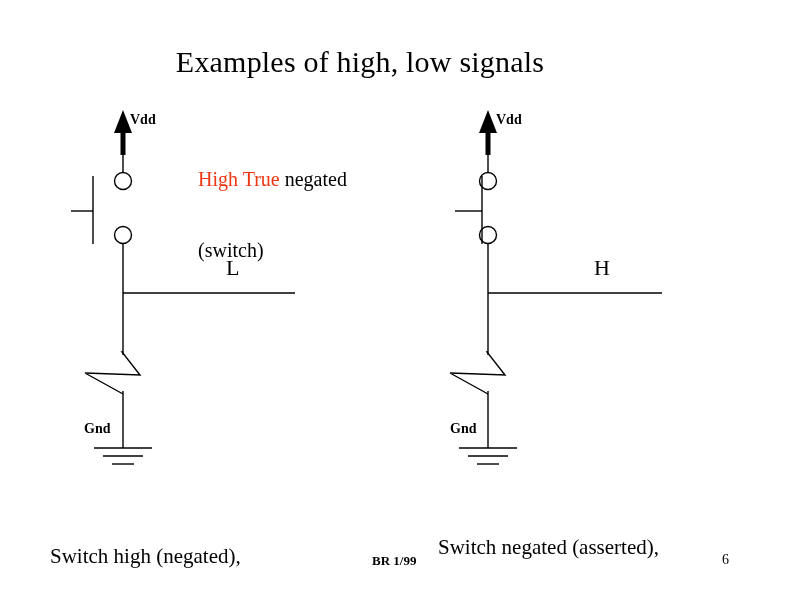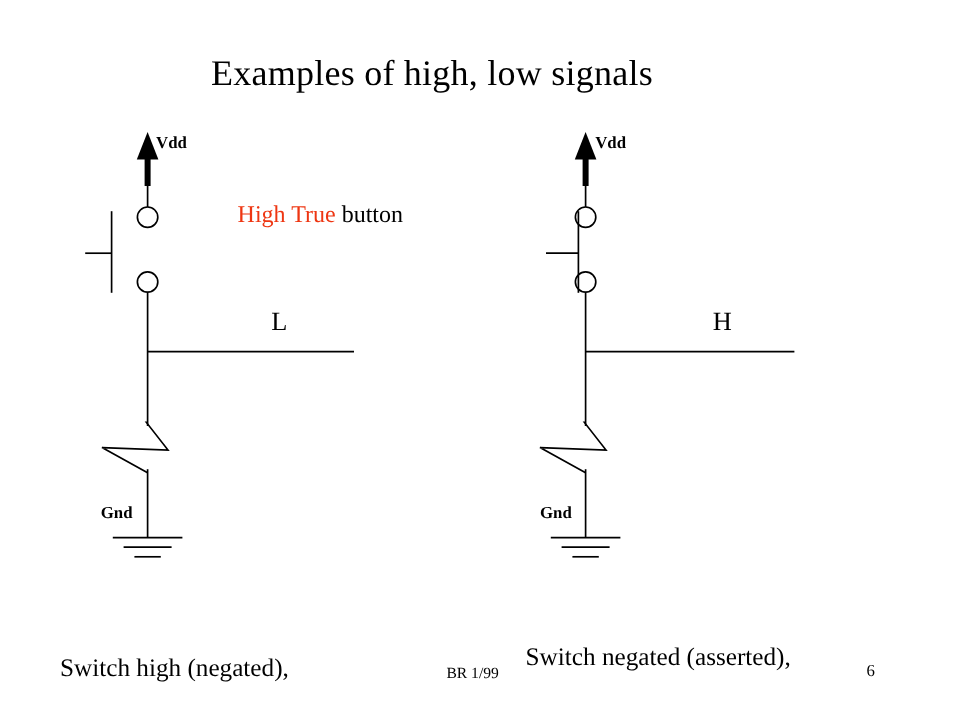--- a/index.html
+++ b/index.html
@@ -48,21 +48,21 @@
     font-size: 20px;
   }
   #callout .hl { color: #ee3612; text-align: center; }
 
   #sig-left  { left: 226px; top: 255px; font-size: 22px; }
   #sig-right { left: 594px; top: 255px; font-size: 22px; }
 
   #caption-left  { left: 50px;  top: 494px; font-size: 21px; }
   #caption-right { left: 438px; top: 485px; font-size: 21px; }
 
-  #footer-note { left: 372px; top: 553px; font-size: 13px; }
+  #footer-note { left: 372px; top: 553px; font-size: 13px; font-weight: bold; }
   #page-number { left: 722px; top: 552px; font-size: 14px; }
 </style>
 </head>
 <body>
 
 <div id="slide">
 
   <svg id="slide-svg" viewBox="0 0 800 600">
     <g stroke="#000000" fill="none" stroke-width="1.4" stroke-linecap="butt">
 
@@ -138,21 +138,22 @@
 
   <div class="txt" id="vdd-left-label">Vdd</div>
 
   <div class="txt" id="vdd-right-label">Vdd</div>
 
   <div class="txt" id="gnd-left-label">Gnd</div>
 
   <div class="txt" id="gnd-right-label">Gnd</div>
 
   <div class="txt" id="callout">
-    <div><span class="hl">High True</span><span> button</span></div>
+    <div><span class="hl">High True</span><span> negated</span></div>
+    <div>(switch)</div>
   </div>
 
   <div class="txt" id="sig-left">L</div>
 
   <div class="txt" id="sig-right">H</div>
 
   <div class="txt" id="caption-left">
     <div>Switch high (negated),</div>
     
   </div>

